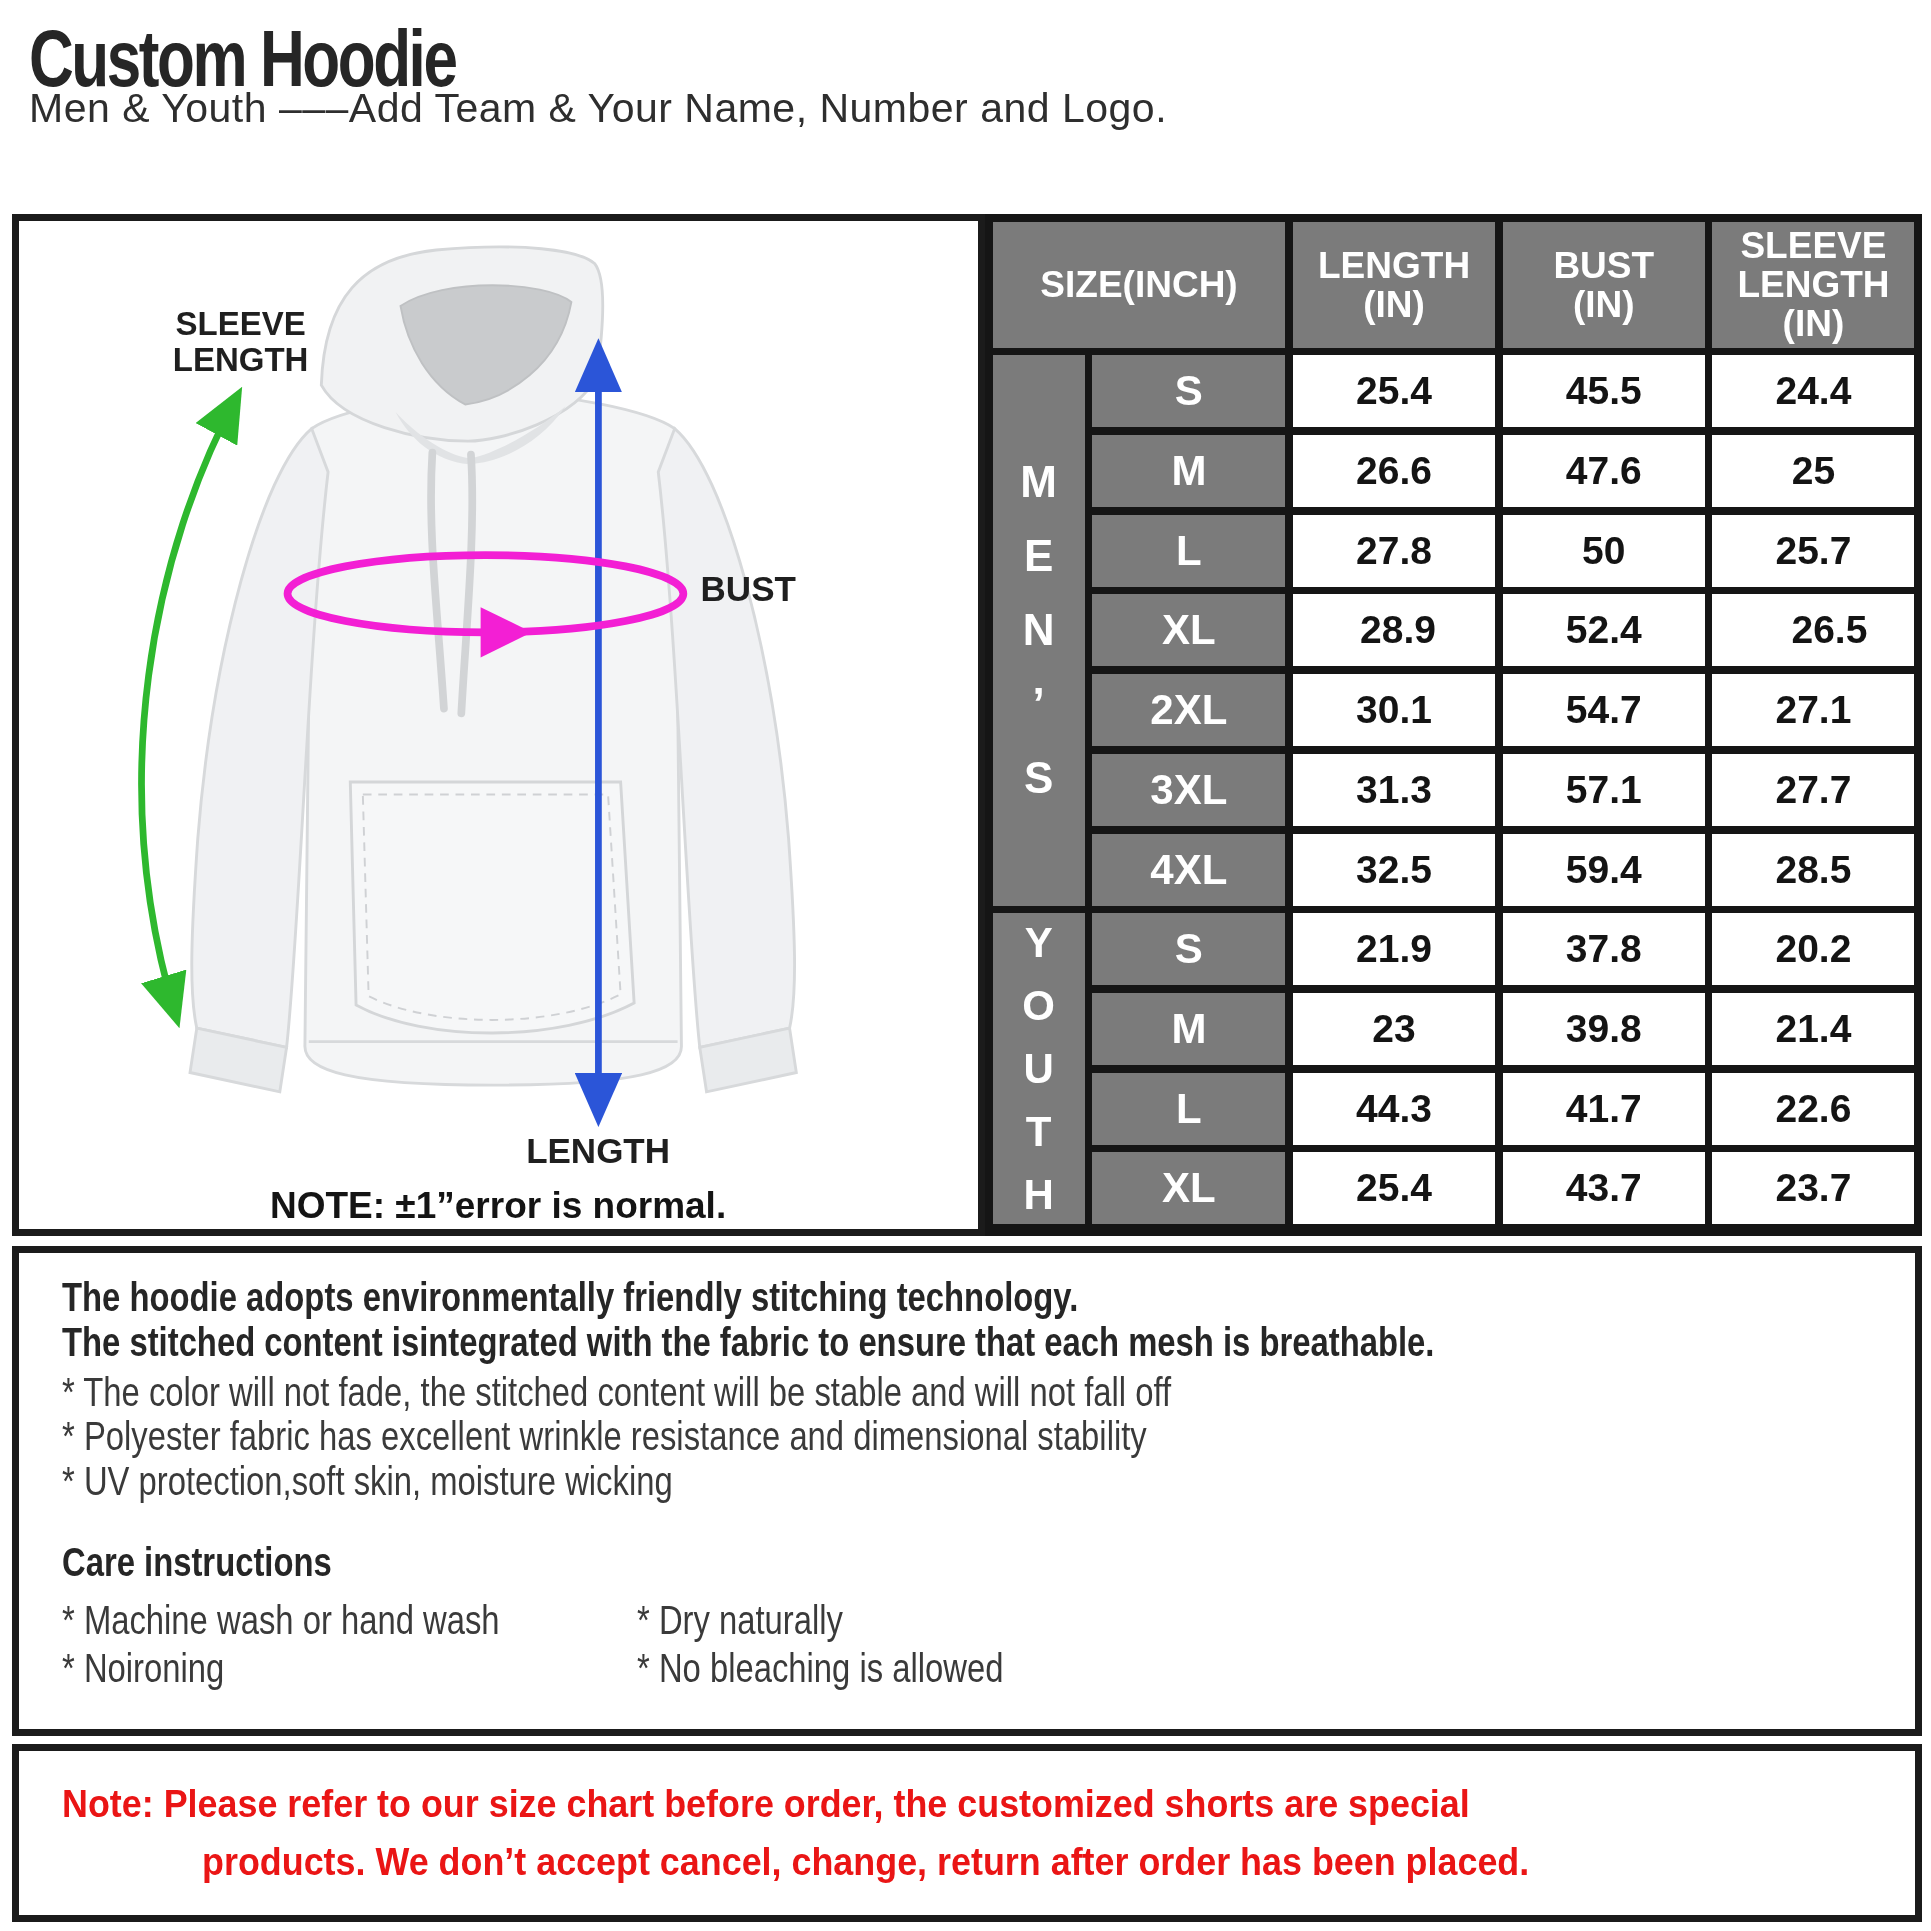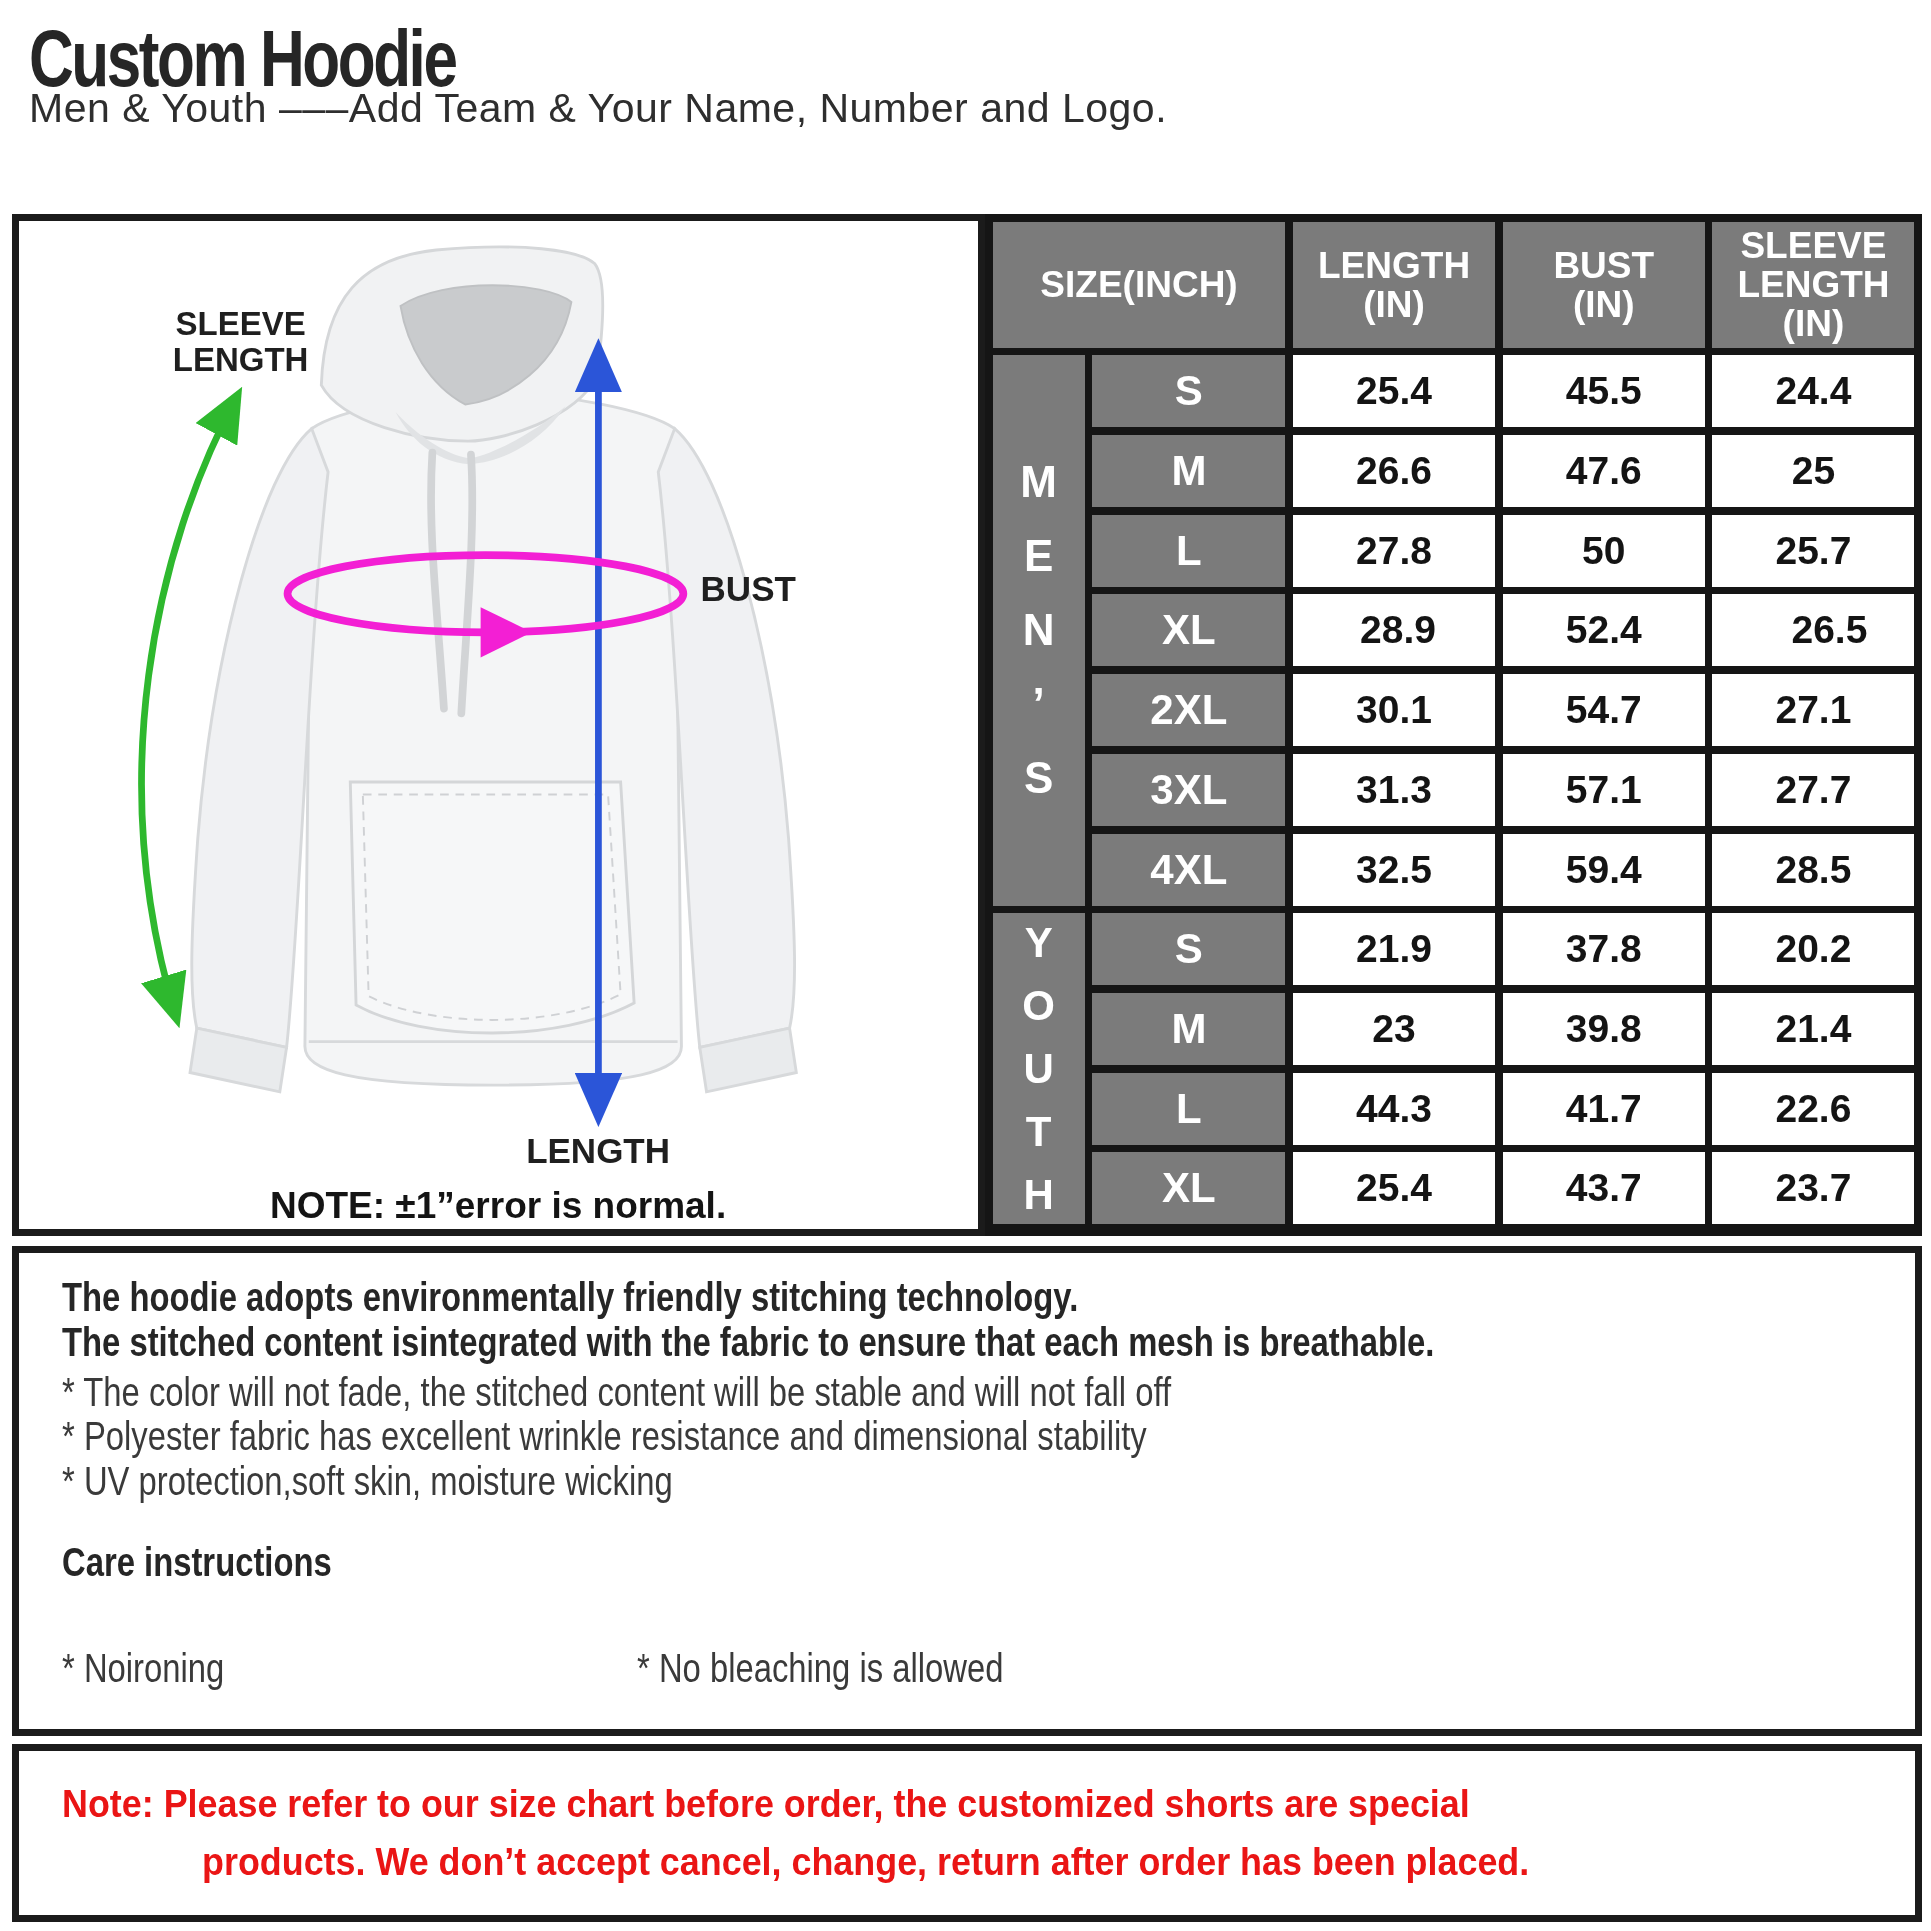--- a/index.html
+++ b/index.html
@@ -186,20 +186,24 @@
 
 <div class="panel" id="desc-panel">
   <div class="dline dbold" style="top:21px;">The hoodie adopts environmentally friendly stitching technology.</div>
   <div class="dline dbold" style="top:66px;">The stitched content isintegrated with the fabric to ensure that each mesh is breathable.</div>
   <div class="dline dreg" style="top:116px;">* The color will not fade, the stitched content will be stable and will not fall off</div>
   <div class="dline dreg" style="top:160px;">* Polyester fabric has excellent wrinkle resistance and dimensional stability</div>
   <div class="dline dreg" style="top:205px;">* UV protection,soft skin, moisture wicking</div>
 
   <div class="dline dbold" style="top:286px;">Care instructions</div>
 
+  <div class="abs" style="left:43px;top:344px;width:1834px;height:44px;">
+    <div class="dline dreg" style="left:0;top:0;">* Machine wash or hand wash</div>
+    <div class="dline dreg care-right">* Dry naturally</div>
+  </div>
   <div class="abs" style="left:43px;top:392px;width:1834px;height:44px;text-decoration:underline;">
     <div class="dline dreg" style="left:0;top:0;">* Noironing</div>
     <div class="dline dreg care-right">* No bleaching is allowed</div>
   </div>
 </div>
 
 <div class="panel" id="note-panel">
   <div class="nline" style="left:43px;top:31px;color:#ea1515;">Note: Please refer to our size chart before order, the customized shorts are special</div>
   <div class="nline" style="left:183px;top:89px;color:#ea1515;">products. We don’t accept cancel, change, return after order has been placed.</div>
 </div>

